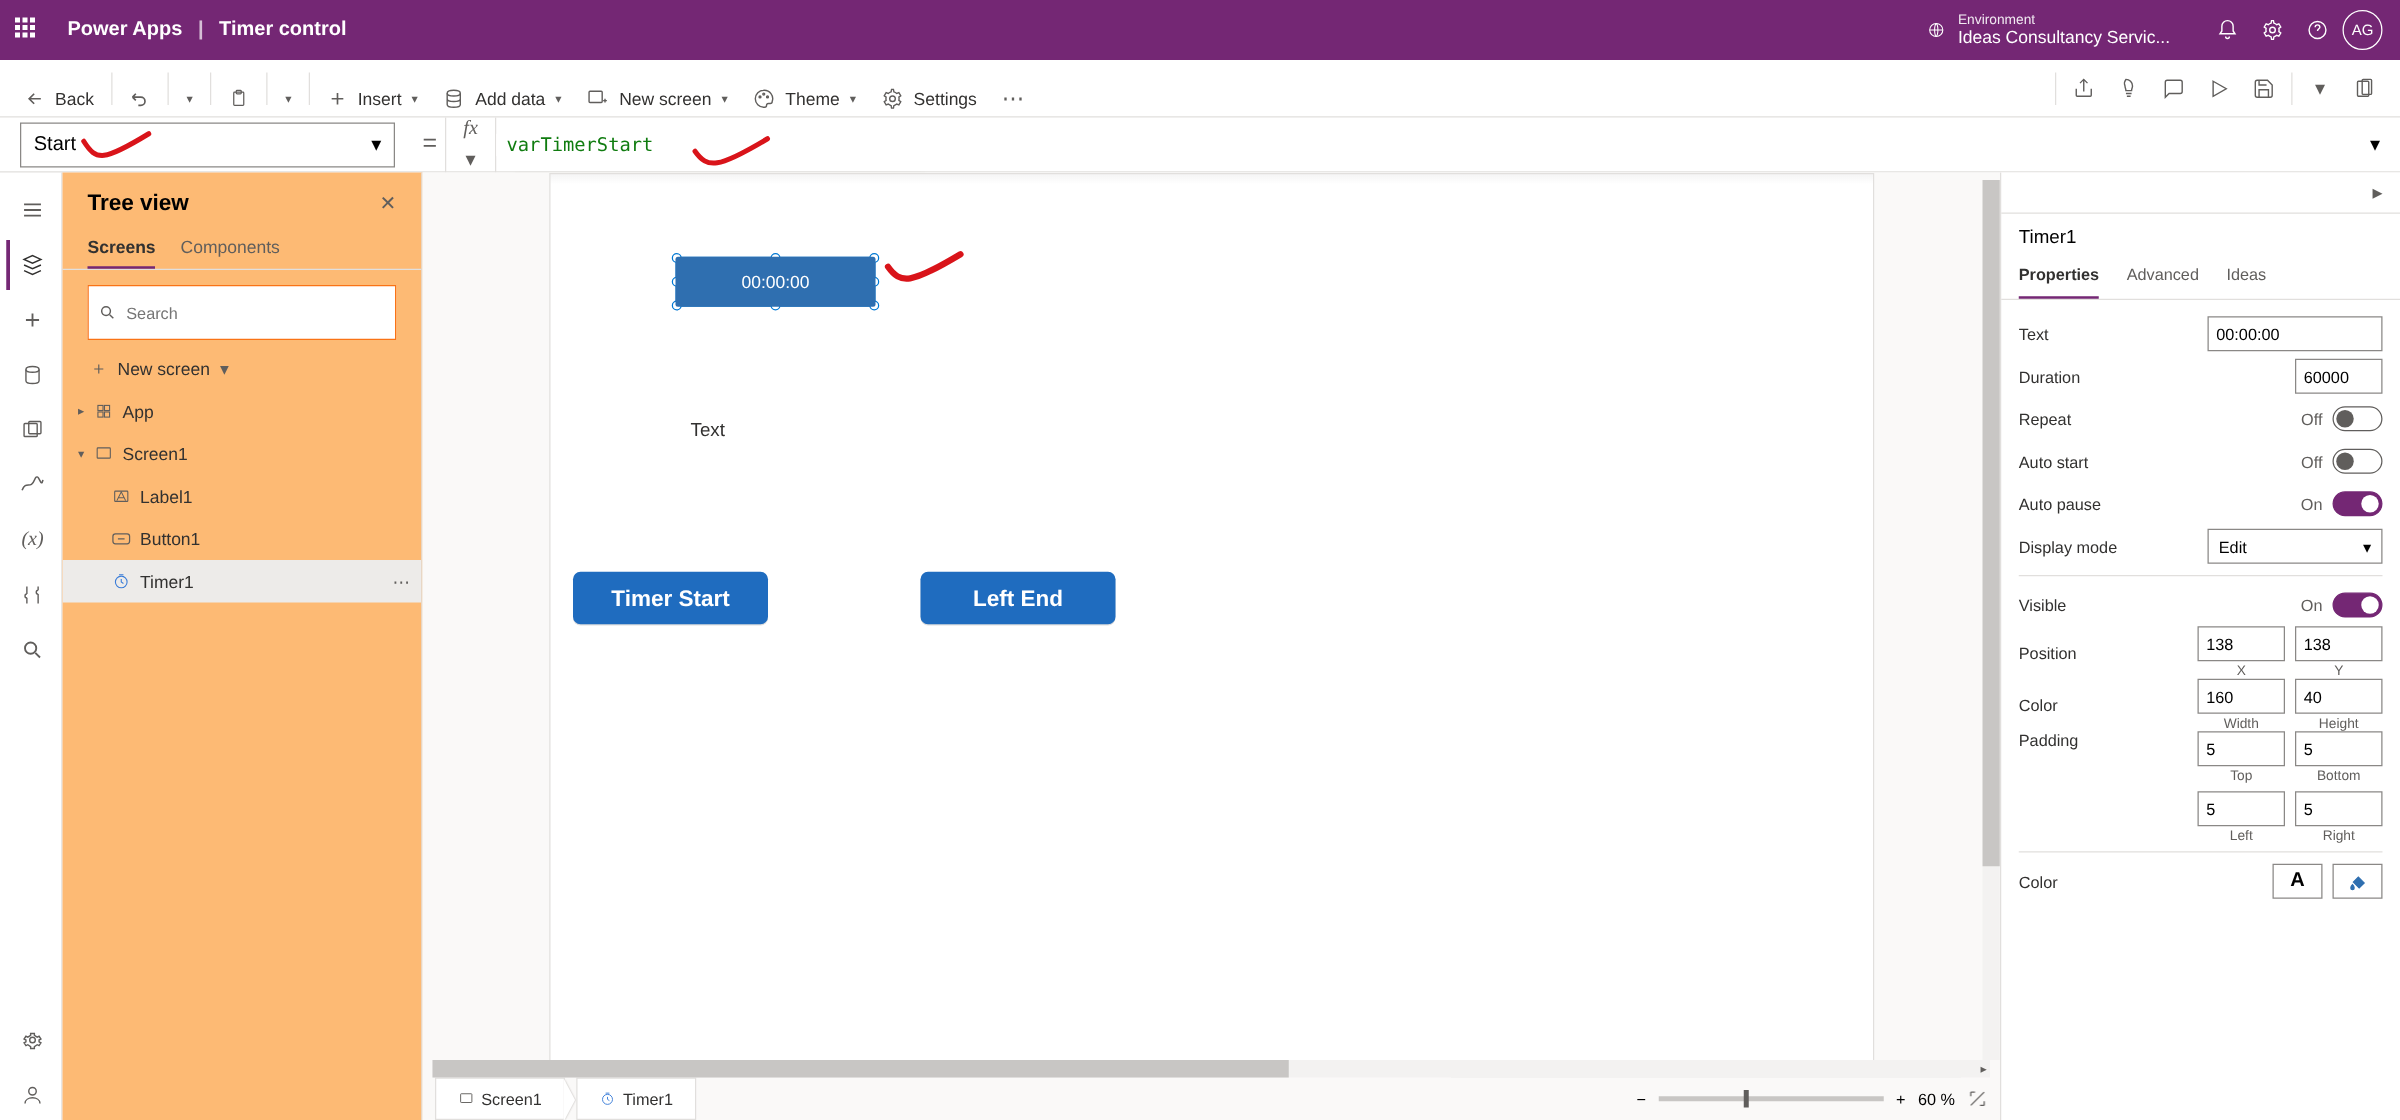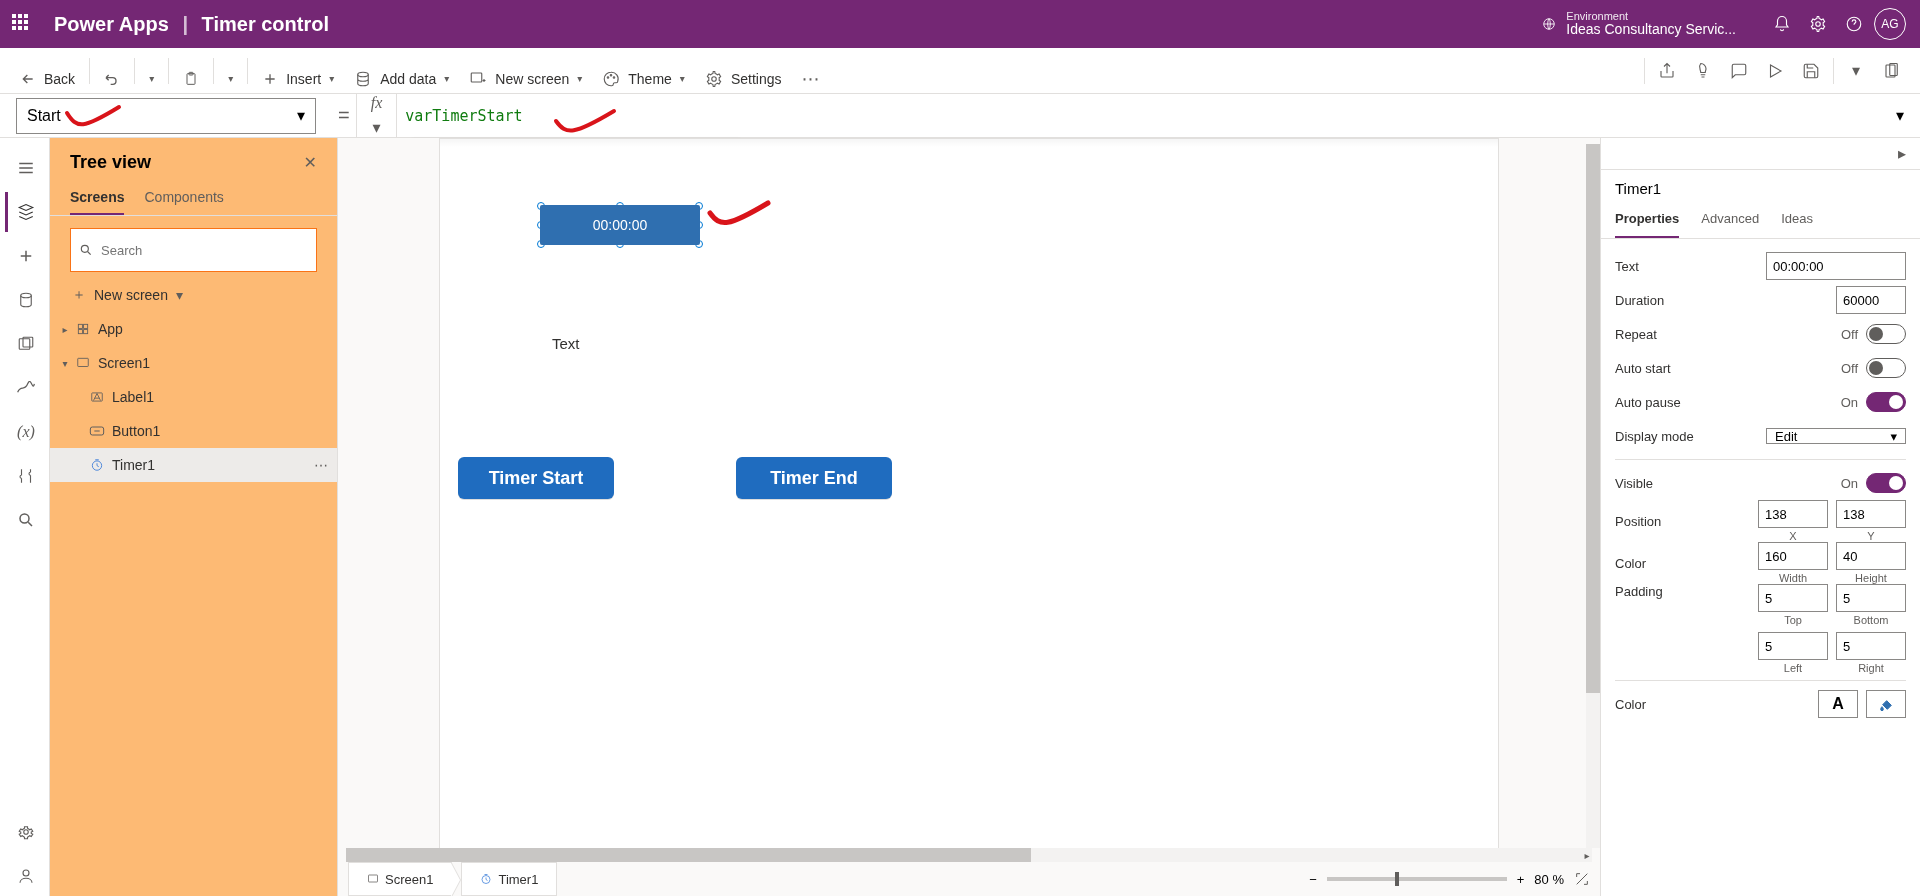--- a/index.html
+++ b/index.html
@@ -1,20 +1,20 @@
 <!DOCTYPE html>
 <html><head>
 <meta charset="utf-8">
 <style>
 * { box-sizing: border-box; margin: 0; padding: 0; font-family: "Segoe UI", Arial, sans-serif; }
 body { background: #fff; overflow: hidden; width: 1920px; height: 896px; }
 .header { background: #742774; height: 48px; display: flex; align-items: center; color: #fff; padding: 0 12px; }
 .waffle { width: 20px; height: 20px; display: grid; grid-template-columns: repeat(3,4px); grid-template-rows: repeat(3,4px); gap: 2px; margin-right: 22px; cursor:pointer; }
 .waffle span { background: #fff; }
-.header-title { font-size: 20px; font-weight: 600; }
+.header-title { font-size: 16px; font-weight: 600; }
 .header-spacer { flex: 1; }
 .env { display:flex; align-items:center; gap:10px; margin-right: 28px; }
 .env-text { line-height: 1.1; }
 .env-label { font-size: 11px; opacity: .9; }
 .env-name { font-size: 14px; }
 .header-icon { width: 36px; height: 36px; display:flex; align-items:center; justify-content:center; border-radius: 50%; cursor:pointer; }
 .avatar { border: 1px solid #fff; border-radius: 50%; width: 32px; height:32px; font-size: 12px; display:flex; align-items:center; justify-content:center; }
 .cmdbar { height: 46px; border-bottom: 1px solid #e1dfdd; display:flex; align-items:center; padding: 0 10px; gap: 0; }
 .cmd { display:flex; align-items:center; gap:8px; padding: 6px 10px; font-size: 14px; color:#323130; cursor:pointer; border-radius: 2px; margin-top: 16px; }
 .cmd .chev { font-size:10px; color:#605e5c; }
@@ -81,21 +81,21 @@
 .pp-tabs { display:flex; gap:22px; padding:0 14px; border-bottom:1px solid #e1dfdd; }
 .pp-tab { font-size:13px; padding:10px 0; cursor:pointer; color:#605e5c; }
 .pp-tab.active { color:#323130; border-bottom:2px solid #742774; font-weight:600; }
 .pp-body { flex:1; overflow:auto; padding:10px 14px; }
 .prow { display:flex; align-items:center; min-height:34px; gap:6px; }
 .prow .plabel { font-size:13px; color:#323130; width:130px; }
 .prow .pval { flex:1; display:flex; justify-content:flex-end; align-items:center; }
 .pinput { border:1px solid #8a8886; height:28px; font-size:13px; padding:0 6px; text-align:left; }
 .pinput.w140 { width:140px; }
 .pinput.w70 { width:70px; }
-.pselect { border:1px solid #8a8886; height:16px; width:140px; display:flex; align-items:center; justify-content:space-between; padding:0 8px; font-size:13px; cursor:pointer; background:#fff; }
+.pselect { border:1px solid #8a8886; height:28px; width:140px; display:flex; align-items:center; justify-content:space-between; padding:0 8px; font-size:13px; cursor:pointer; background:#fff; }
 .toggle { display:flex; align-items:center; gap:8px; }
 .toggle .tlabel { font-size:13px; color:#605e5c; }
 .tsw { width:40px; height:20px; border-radius:10px; background:#fff; border:1px solid #605e5c; position:relative; cursor:pointer; }
 .tsw .kn { width:14px; height:14px; border-radius:50%; background:#605e5c; position:absolute; top:2px; left:2px; }
 .tsw.on { background:#742774; border-color:#742774; }
 .tsw.on .kn { background:#fff; left:auto; right:2px; }
 .pair { display:flex; gap:8px; }
 .pair-wrap { display:flex; flex-direction:column; align-items:center; }
 .pair-wrap .cap { font-size:11px; color:#605e5c; margin-top:2px; }
 .psep { height:1px; background:#e1dfdd; margin:6px 0; }
@@ -447,21 +447,21 @@
           <div class="handle" style="left:-4px;bottom:-4px"></div>
             <div class="handle" style="left:calc(50% - 4px);bottom:-4px"></div>
             <div class="handle" style="right:-4px;bottom:-4px"></div>
         </div>
         <div class="timer-ctrl" style="left:100px;top:66px">00:00:00</div>
         <svg class="ann" style="left:266px;top:60px" width="66" height="30" viewBox="0 0 66 30">
             <path d="M4 14 C 14 28, 22 28, 62 4" stroke="#d9141a" stroke-width="5" fill="none" stroke-linecap="round"></path>
           </svg>
         <div class="label-ctrl" style="left:112px;top:196px">Text</div>
         <div class="btn-ctrl" style="left:18px;top:318px;width:156px;height:42px">Timer Start</div>
-        <div class="btn-ctrl" style="left:296px;top:318px;width:156px;height:42px">Timer End</div>
+        <div class="btn-ctrl" style="left:296px;top:318px;width:156px;height:42px">Left End</div>
       </div>
     </div>
     <div class="vscroll">
         <div class="thumb"></div>
       </div>
     <div class="hscroll">
         <div class="arrow al">◂</div>
         <div class="thumb"></div>
         <div class="arrow ar">▸</div>
       </div>
@@ -479,21 +479,21 @@
           </svg>
         <span>Timer1</span>
       </div>
     </div>
     <div class="zoombar">
       <span style="cursor:pointer">−</span>
       <div class="slider">
           <div class="knob"></div>
         </div>
       <span style="cursor:pointer">+</span>
-      <span><span>80</span>&nbsp;<span>%</span></span>
+      <span><span>60</span>&nbsp;<span>%</span></span>
       <span style="cursor:pointer">
           <svg width="16" height="16" viewBox="0 0 24 24" fill="none" stroke="#605e5c" stroke-width="1.5">
             <path d="M4 20L20 4M4 4l5 0M4 4l0 5M20 20l-5 0M20 20l0-5"></path>
           </svg>
         </span>
     </div>
   </div>
 
   <div class="prop-pane">
     <div class="prop-pane-head">

